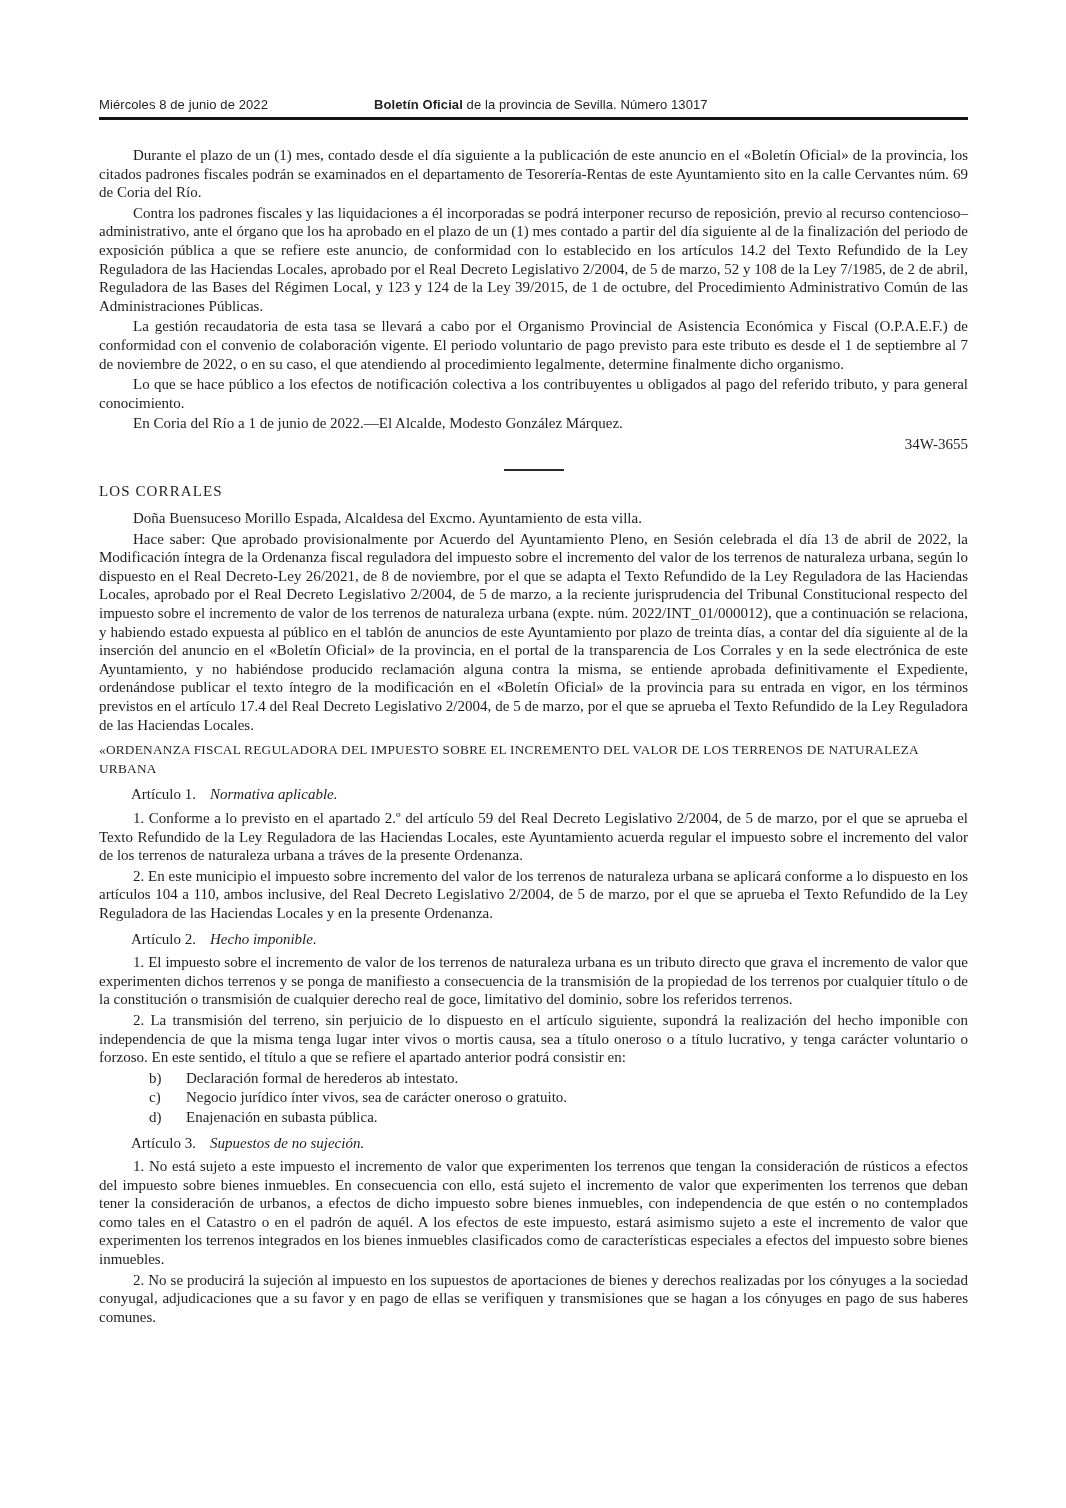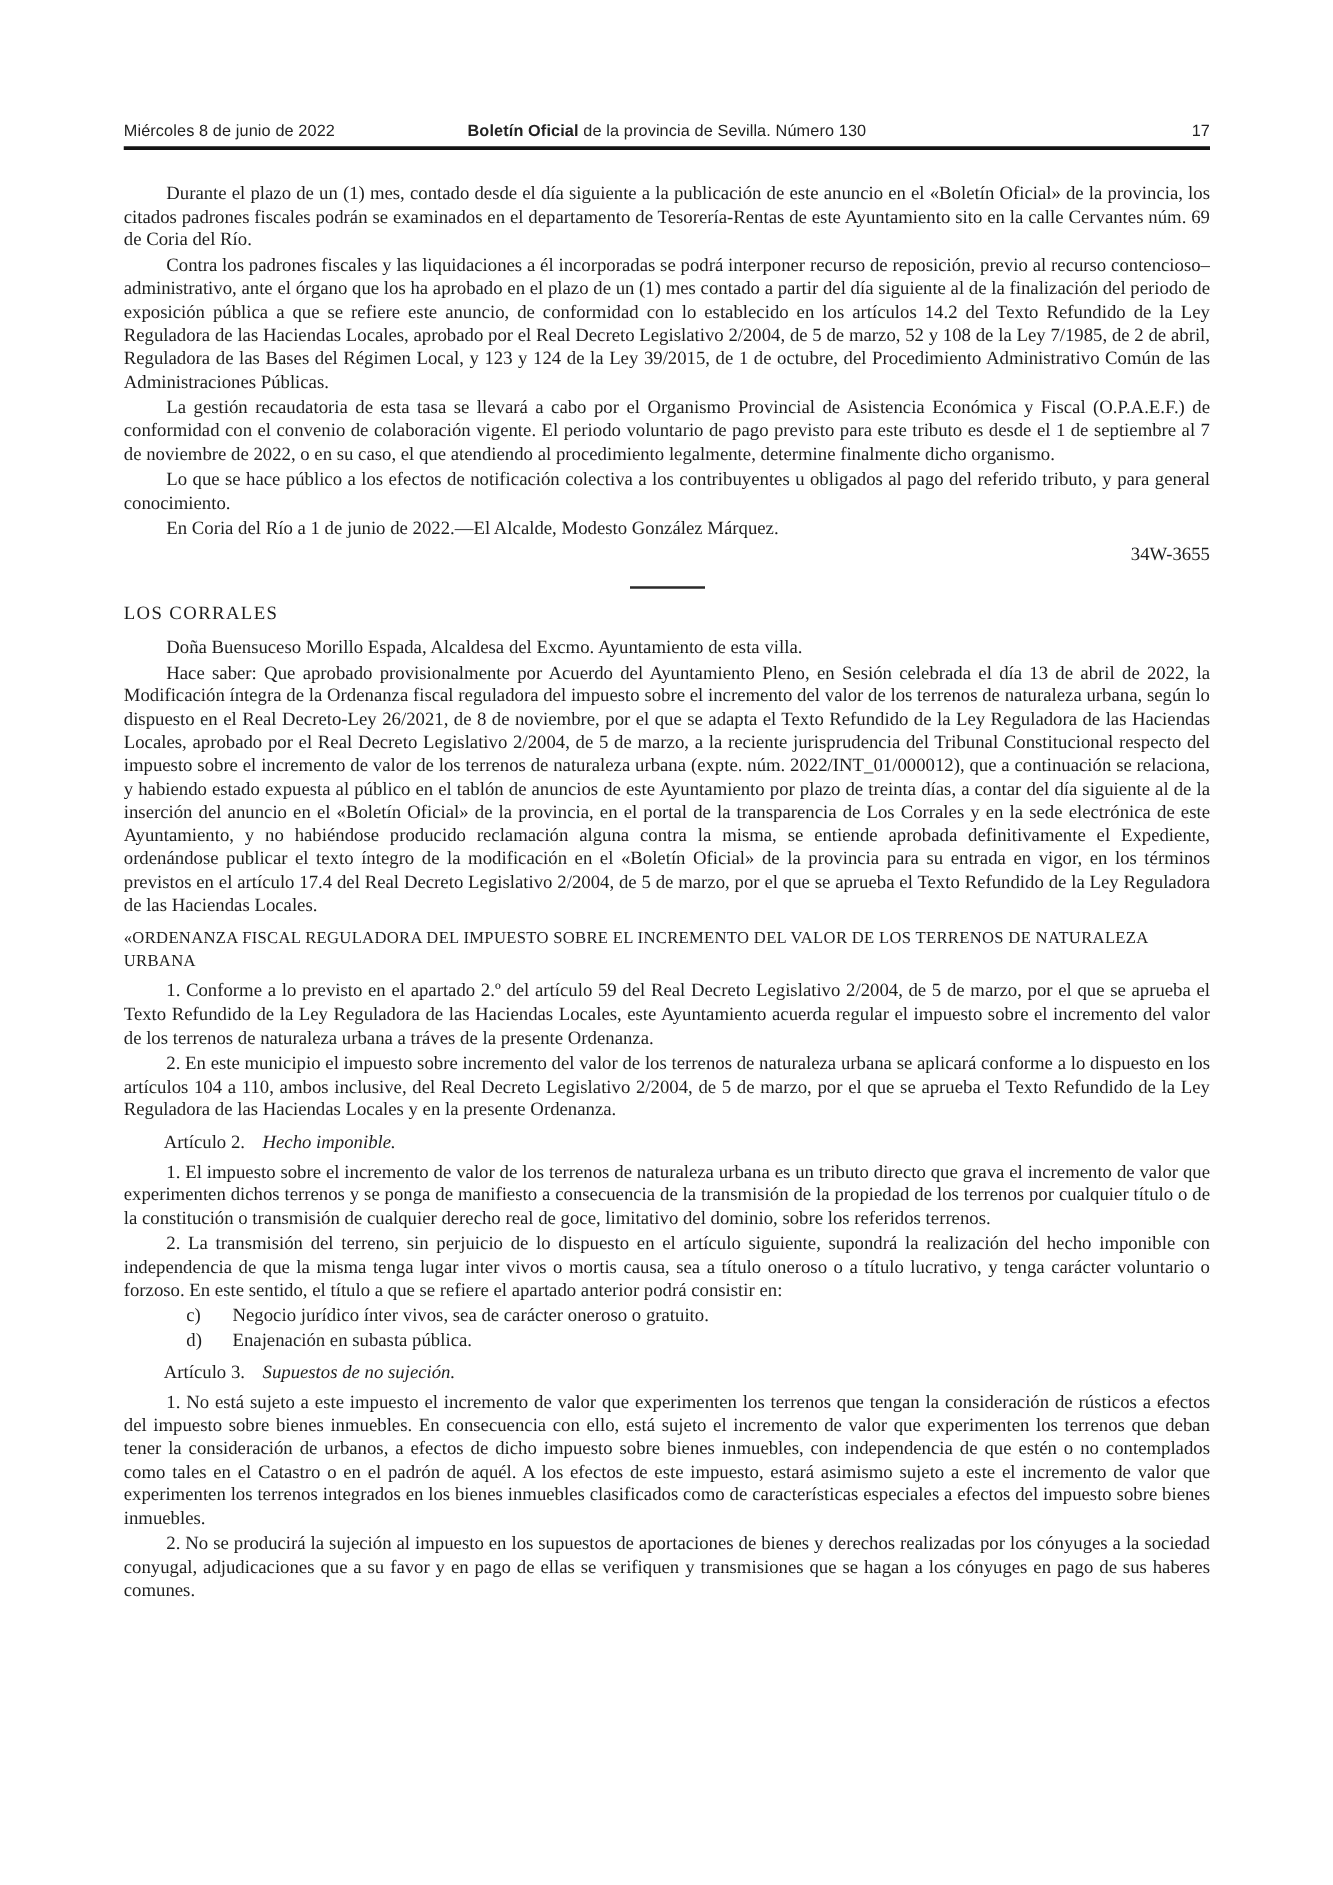--- a/index.html
+++ b/index.html
@@ -19,21 +19,21 @@
     padding-top: 97px;
     display: grid;
     grid-template-columns: 1fr auto 1fr;
     align-items: baseline;
     font-family: "Liberation Sans", sans-serif;
     font-size: 13px;
     letter-spacing: 0.1px;
     color: #222222;
   }
   .page-header .hdr-center { text-align: left; white-space: nowrap; }
-  .page-header .hdr-right { text-align: right; }
+  .page-header .hdr-right { text-align: left; }
   .page-header b { font-weight: bold; }
   .header-rule { height: 3px; background: #141414; margin-top: 5px; }
 
   
   main {
     margin-top: 26px;
     font-size: 15px;
     line-height: 18.6px;
     text-align: justify;
   }
@@ -102,27 +102,29 @@
       <p>Lo que se hace público a los efectos de notificación colectiva a los contribuyentes u obligados al pago del referido tributo, y para general conocimiento.</p>
       <p>En Coria del Río a 1 de junio de 2022.—El Alcalde, Modesto González Márquez.</p>
       <p class="ref-line">34W-3655</p>
 
       <hr class="section-divider">
       <p class="municipality-title">LOS CORRALES</p>
       <p>Doña Buensuceso Morillo Espada, Alcaldesa del Excmo. Ayuntamiento de esta villa.</p>
       <p>Hace saber: Que aprobado provisionalmente por Acuerdo del Ayuntamiento Pleno, en Sesión celebrada el día 13 de abril de 2022, la Modificación íntegra de la Ordenanza fiscal reguladora del impuesto sobre el incremento del valor de los terrenos de naturaleza urbana, según lo dispuesto en el Real Decreto-Ley 26/2021, de 8 de noviembre, por el que se adapta el Texto Refundido de la Ley Reguladora de las Haciendas Locales, aprobado por el Real Decreto Legislativo 2/2004, de 5 de marzo, a la reciente jurisprudencia del Tribunal Constitucional respecto del impuesto sobre el incremento de valor de los terrenos de naturaleza urbana (expte. núm. 2022/INT_01/000012), que a continuación se relaciona, y habiendo estado expuesta al público en el tablón de anuncios de este Ayuntamiento por plazo de treinta días, a contar del día siguiente al de la inserción del anuncio en el «Boletín Oficial» de la provincia, en el portal de la transparencia de Los Corrales y en la sede electrónica de este Ayuntamiento, y no habiéndose producido reclamación alguna contra la misma, se entiende aprobada definitivamente el Expediente, ordenándose publicar el texto íntegro de la modificación en el «Boletín Oficial» de la provincia para su entrada en vigor, en los términos previstos en el artículo 17.4 del Real Decreto Legislativo 2/2004, de 5 de marzo, por el que se aprueba el Texto Refundido de la Ley Reguladora de las Haciendas Locales.</p>
       <p class="ordenanza-heading">«ORDENANZA FISCAL REGULADORA DEL IMPUESTO SOBRE EL INCREMENTO DEL VALOR DE LOS TERRENOS DE NATURALEZA URBANA</p>
 
+      <p class="article-heading"><span>Artículo 1.</span><span class="article-title">Normativa aplicable.</span></p>
       <p>1. Conforme a lo previsto en el apartado 2.º del artículo 59 del Real Decreto Legislativo 2/2004, de 5 de marzo, por el que se aprueba el Texto Refundido de la Ley Reguladora de las Haciendas Locales, este Ayuntamiento acuerda regular el impuesto sobre el incremento del valor de los terrenos de naturaleza urbana a tráves de la presente Ordenanza.</p>
       <p>2. En este municipio el impuesto sobre incremento del valor de los terrenos de naturaleza urbana se aplicará conforme a lo dispuesto en los artículos 104 a 110, ambos inclusive, del Real Decreto Legislativo 2/2004, de 5 de marzo, por el que se aprueba el Texto Refundido de la Ley Reguladora de las Haciendas Locales y en la presente Ordenanza.</p>
 
       <p class="article-heading"><span>Artículo 2.</span><span class="article-title">Hecho imponible.</span></p>
       <p>1. El impuesto sobre el incremento de valor de los terrenos de naturaleza urbana es un tributo directo que grava el incremento de valor que experimenten dichos terrenos y se ponga de manifiesto a consecuencia de la transmisión de la propiedad de los terrenos por cualquier título o de la constitución o transmisión de cualquier derecho real de goce, limitativo del dominio, sobre los referidos terrenos.</p>
       <p>2. La transmisión del terreno, sin perjuicio de lo dispuesto en el artículo siguiente, supondrá la realización del hecho imponible con independencia de que la misma tenga lugar inter vivos o mortis causa, sea a título oneroso o a título lucrativo, y tenga carácter voluntario o forzoso. En este sentido, el título a que se refiere el apartado anterior podrá consistir en:</p>
       <div class="legal-list">
+        <p class="li"><span class="letter">b)</span><span>Declaración formal de herederos ab intestato.</span></p>
         <p class="li"><span class="letter">c)</span><span>Negocio jurídico ínter vivos, sea de carácter oneroso o gratuito.</span></p>
         <p class="li"><span class="letter">d)</span><span>Enajenación en subasta pública.</span></p>
       </div>
 
       <p class="article-heading"><span>Artículo 3.</span><span class="article-title">Supuestos de no sujeción.</span></p>
       <p>1. No está sujeto a este impuesto el incremento de valor que experimenten los terrenos que tengan la consideración de rústicos a efectos del impuesto sobre bienes inmuebles. En consecuencia con ello, está sujeto el incremento de valor que experimenten los terrenos que deban tener la consideración de urbanos, a efectos de dicho impuesto sobre bienes inmuebles, con independencia de que estén o no contemplados como tales en el Catastro o en el padrón de aquél. A los efectos de este impuesto, estará asimismo sujeto a este el incremento de valor que experimenten los terrenos integrados en los bienes inmuebles clasificados como de características especiales a efectos del impuesto sobre bienes inmuebles.</p>
       <p>2. No se producirá la sujeción al impuesto en los supuestos de aportaciones de bienes y derechos realizadas por los cónyuges a la sociedad conyugal, adjudicaciones que a su favor y en pago de ellas se verifiquen y transmisiones que se hagan a los cónyuges en pago de sus haberes comunes.</p>
 
     </main>
   </div>

